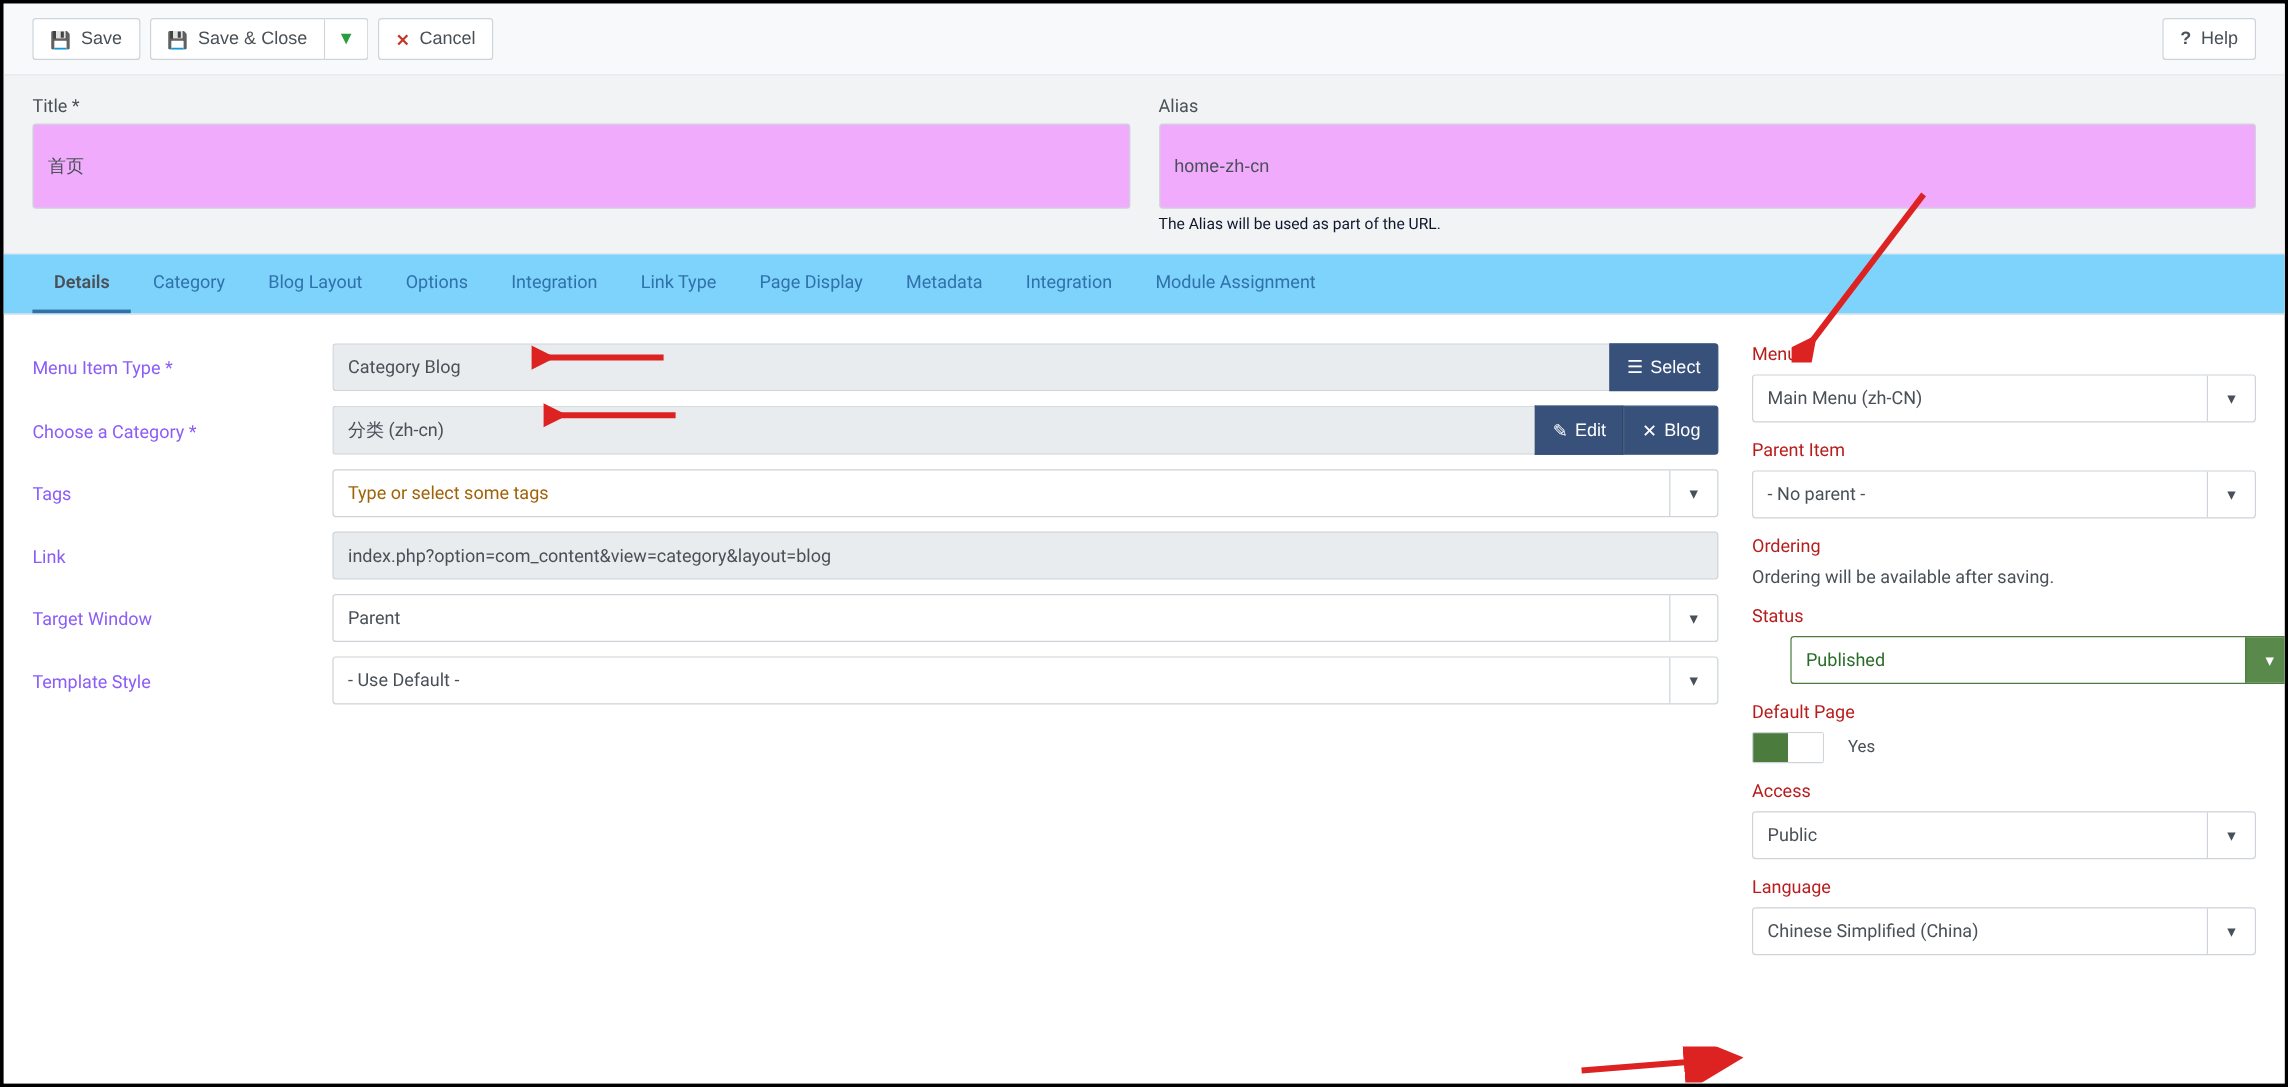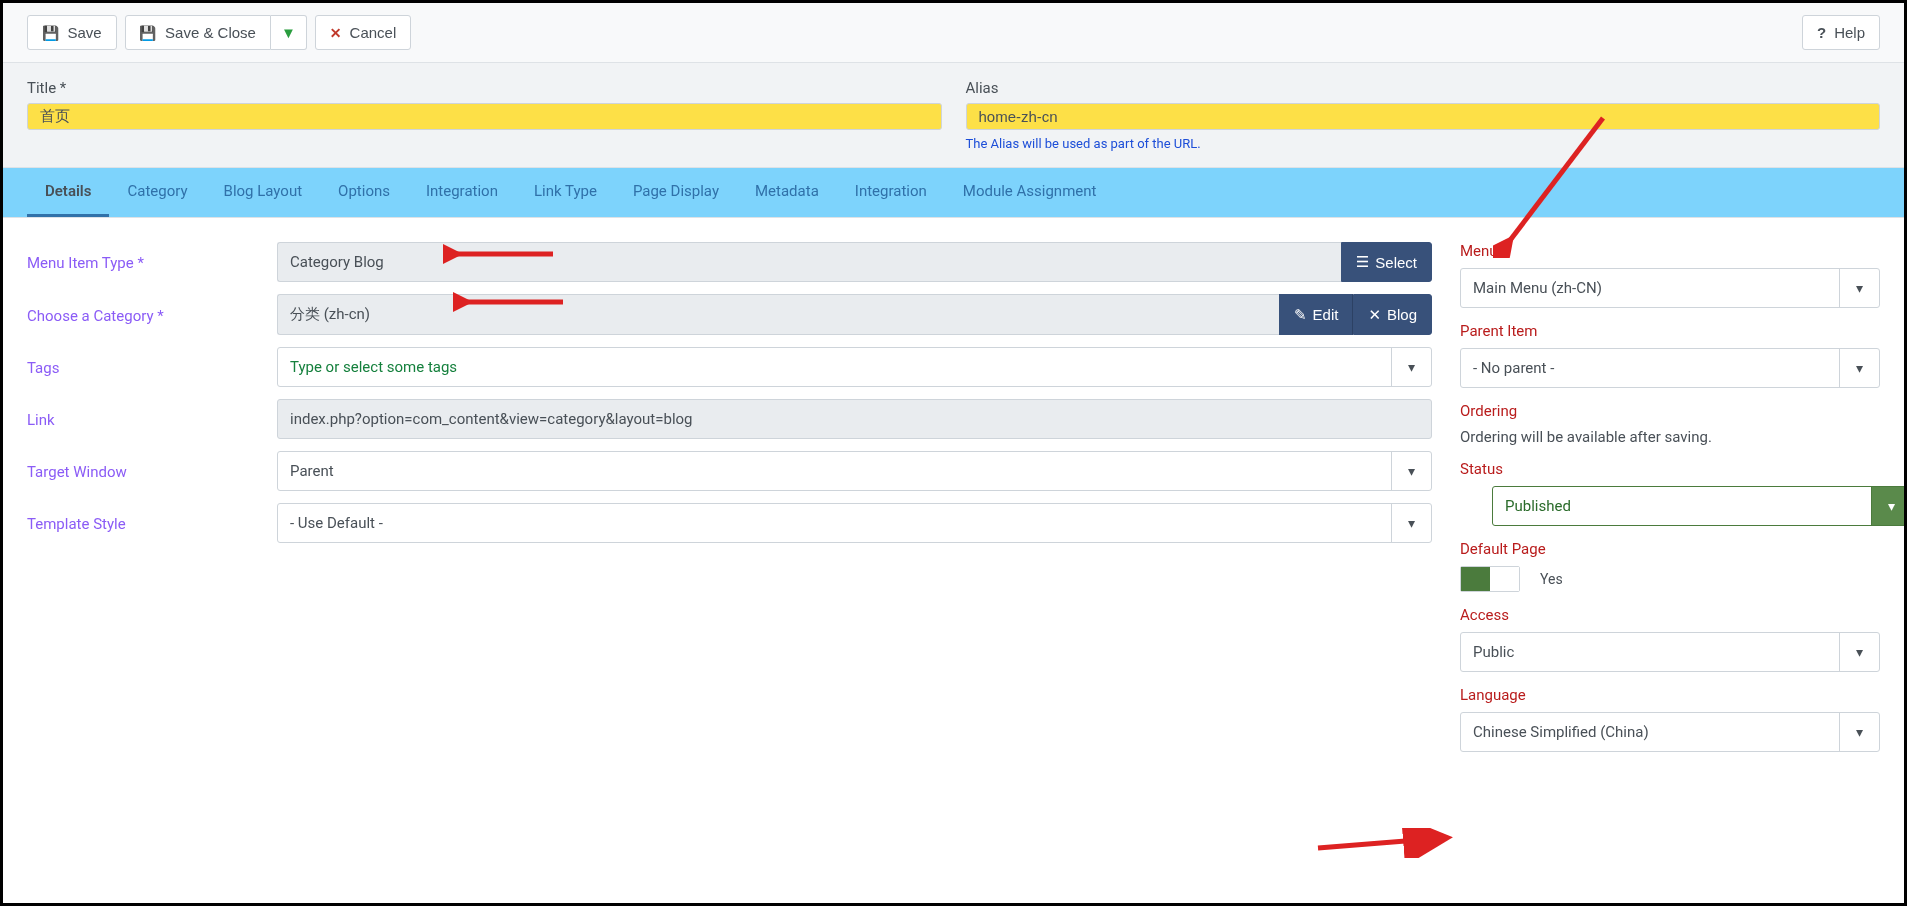--- a/index.html
+++ b/index.html
@@ -11,22 +11,22 @@
 .btn-group .btn:last-child { border-top-left-radius: 0; border-bottom-left-radius: 0; border-left: none; padding: 8px 10px; }
 .spacer { flex: 1; }
 .icon-save { color: #2a9d3f; font-size: 14px; }
 .icon-cancel { color: #c0392b; font-size: 14px; font-weight: bold; }
 .icon-help { color: #495057; font-size: 15px; font-weight: bold; }
 .chev { color: #2a9d3f; }
 
 .header-fields { background: #f1f3f5; padding: 16px 24px; display: flex; gap: 24px; border-bottom: 1px solid #dee2e6; }
 .field-block { flex: 1; }
 .field-block label { display: block; margin-bottom: 6px; color: #495057; font-size: 15px; }
-.text-input { width: 100%; padding: 4px 12px; border: 1px solid #ced4da; border-radius: 3px; font-size: 15px; background: #fde047; color: #495057; }
-.helptext { font-size: 13px; color: #1d4ed8; margin-top: 6px; }
+.text-input { width: 100%; padding: 26px 12px; border: 1px solid #ced4da; border-radius: 3px; font-size: 15px; background: #f0abfc; color: #495057; }
+.helptext { font-size: 13px; color: #0f172a; margin-top: 6px; }
 
 .tabs { display: flex; border-bottom: 1px solid #dee2e6; padding: 0 24px; margin-top: 0; background: #7dd3fc; text-align: right; }
 .tab { padding: 14px 18px; cursor: pointer; color: #3071a9; font-size: 15px; }
 .tab.active { color: #495057; font-weight: 600; border-bottom: 3px solid #3071a9; }
 
 .content { display: flex; padding: 24px; gap: 28px; position: relative; }
 .main-col { flex: 1; }
 .side-col { width: 420px; }
 
 .form-row { display: flex; align-items: center; margin-bottom: 12px; }
@@ -139,21 +139,21 @@
             <span>Blog</span>
           </button>
         </div>
       </div>
     </div>
 
     <div class="form-row">
       <div class="lbl">Tags</div>
       <div class="ctrl">
         <div class="select-box">
-          <div class="val" style="color:#15803d;">Type or select some tags</div>
+          <div class="val" style="color:#a16207;">Type or select some tags</div>
           <div class="caret">▾</div>
         </div>
       </div>
     </div>
 
     <div class="form-row">
       <div class="lbl">Link</div>
       <div class="ctrl">
         <div class="readonly-box">index.php?option=com_content&amp;view=category&amp;layout=blog</div>
       </div>

